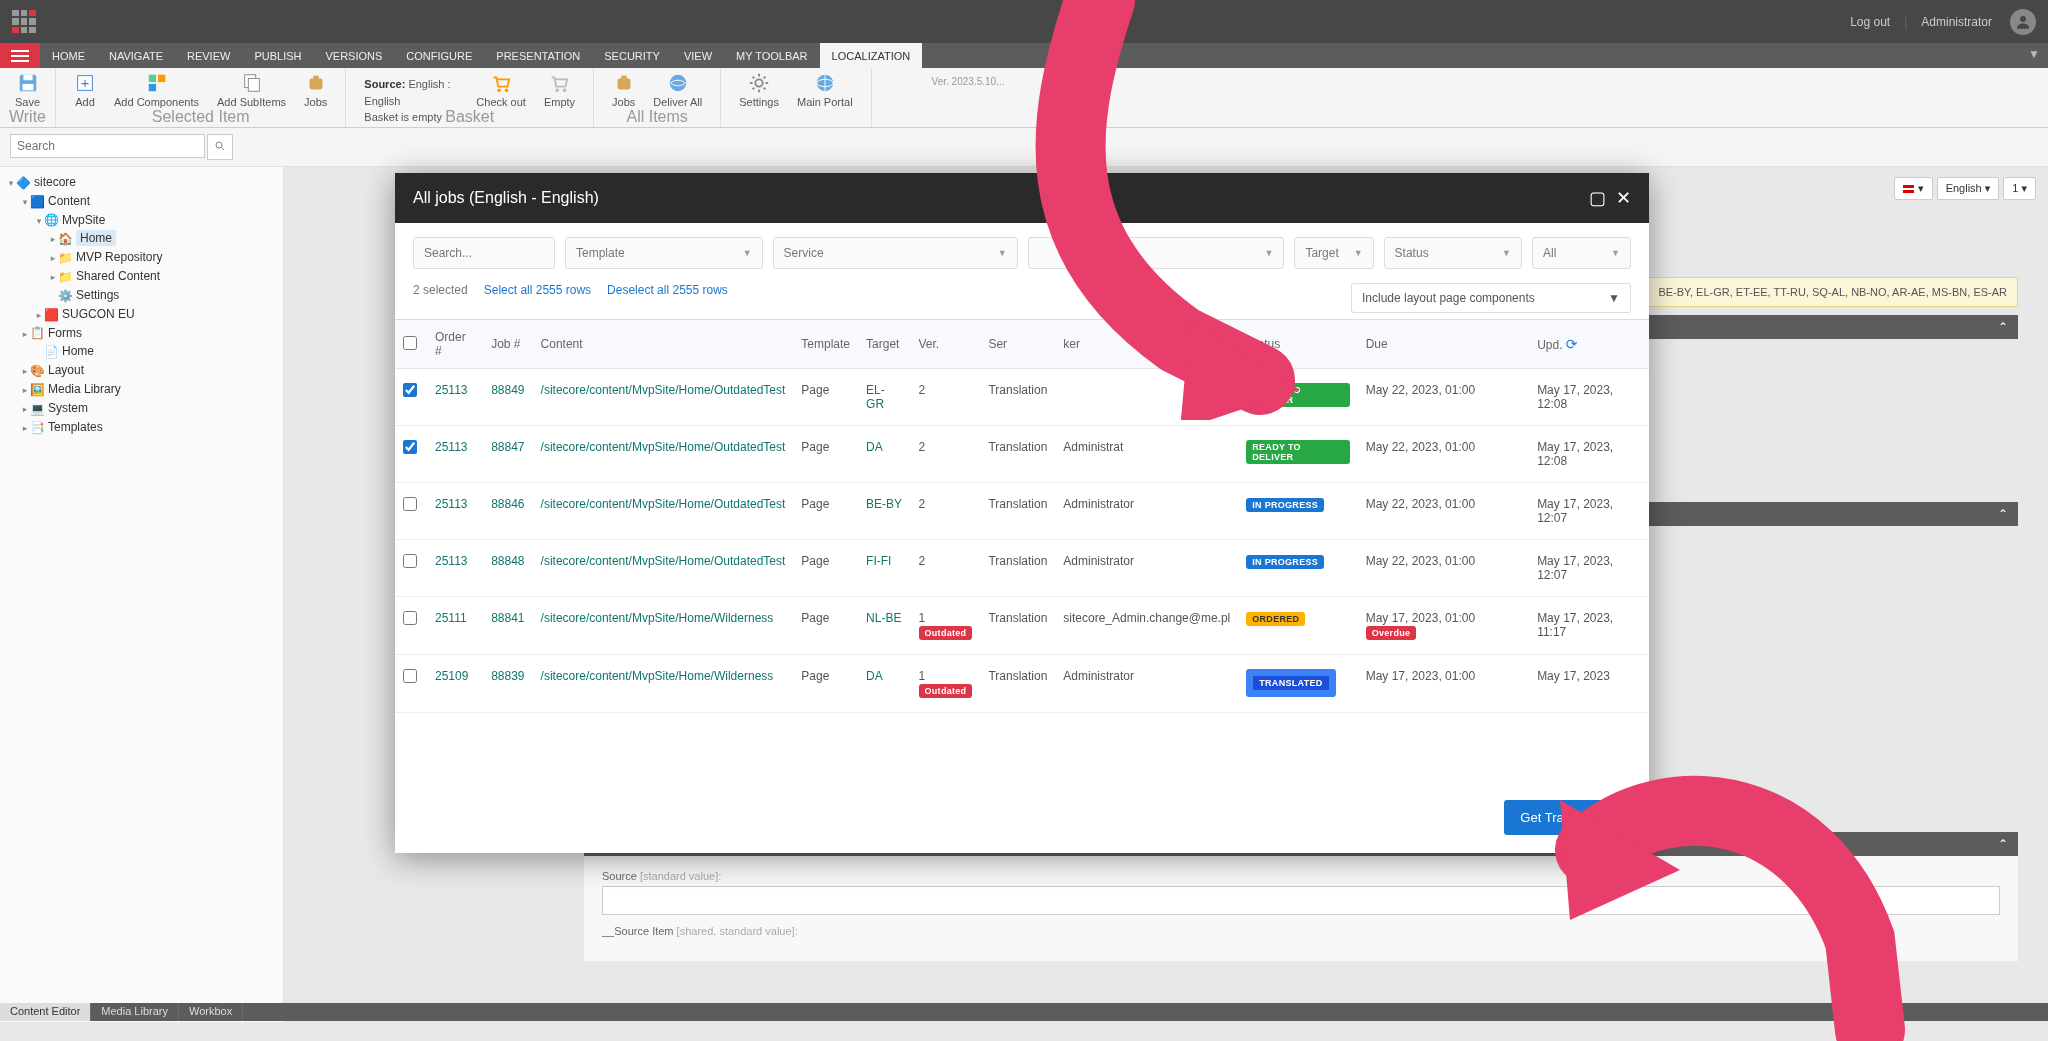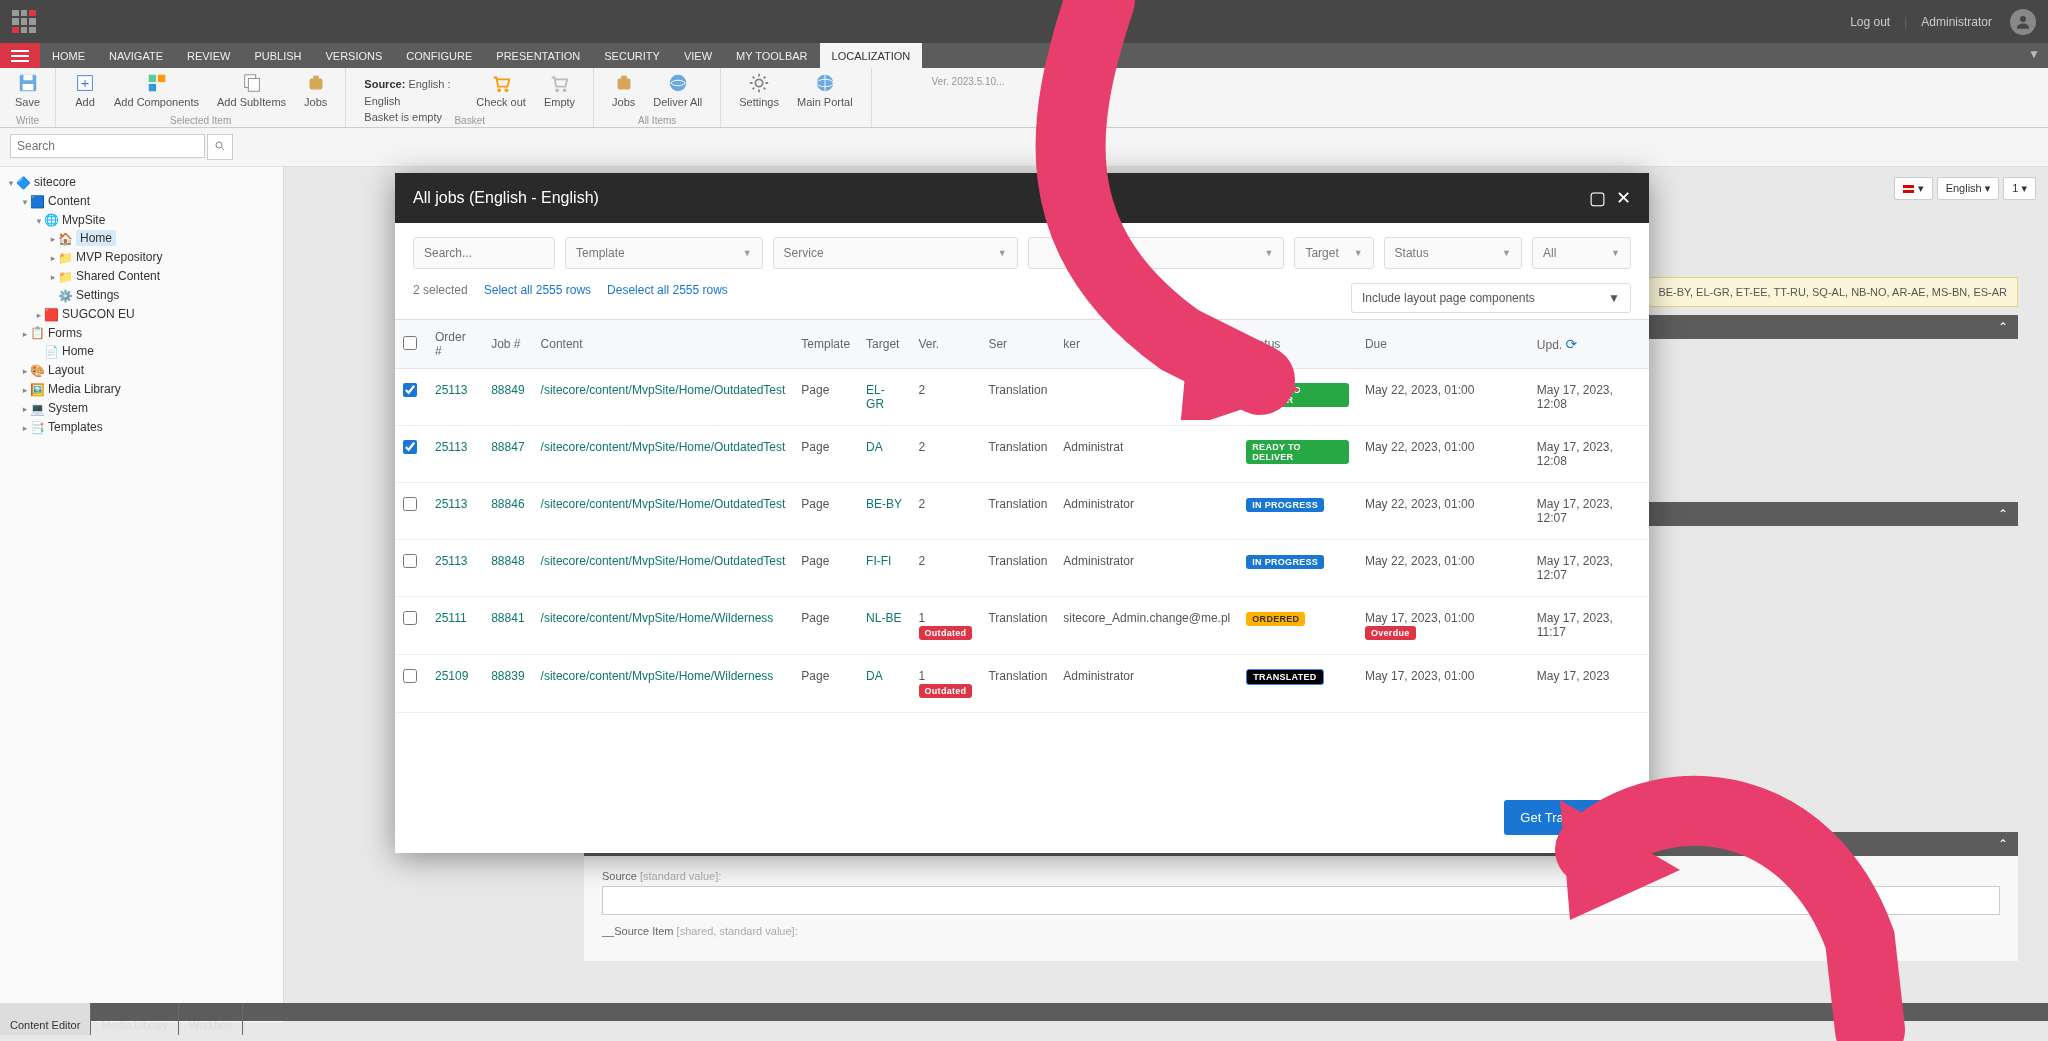--- a/index.html
+++ b/index.html
@@ -16,21 +16,21 @@
 
 .tabrow { background: #5c5c5c; height: 25px; display: flex; align-items: stretch; position: relative; }
 .hamburger { width: 40px; background: #dc3545; display: flex; align-items: center; justify-content: center; flex-direction: column; gap: 3px; }
 .hamburger span { width: 18px; height: 2px; background: #fff; }
 .tabrow .tab { padding: 0 12px; font-size: 11px; color: #eee; display: flex; align-items: center; cursor: pointer; }
 .tabrow .tab.active { background: #f5f5f5; color: #333; }
 .tabrow .chev { position:absolute; right:8px; top:4px; color:#bbb; font-size:12px;}
 
 .ribbon { background: #f5f5f5; border-bottom: 1px solid #ccc; height: 60px; display: flex; align-items: stretch; }
 .rgroup { border-right: 1px solid #ddd; padding: 2px 10px 0; display: flex; flex-direction: column; align-items: center; position: relative; }
-.rgroup .hdr { position: absolute; bottom: 1px; left: 0; right: 0; text-align: center; font-size: 10px; color: #999; }
+.rgroup .hdr { position: absolute; bottom: 1px; left: 0; right: 0; text-align: center; font-size: 16px; color: #999; }
 .rbtn { display: flex; flex-direction: column; align-items: center; justify-content: center; gap: 2px; padding: 2px 8px; cursor: pointer; }
 .rbtn .ic { width: 22px; height: 22px; }
 .rbtn .lbl { font-size: 11px; color: #555; white-space: nowrap; }
 .rrow { display: flex; gap: 2px; }
 .source-info { font-size: 11px; color: #555; padding: 6px 8px; line-height: 1.5; width:110px; }
 .source-info b { color: #333; }
 .ver { font-size: 10px; color: #999; padding: 8px 20px 0 60px; text-align: center; }
 
 .searchrow { background: #f5f5f5; padding: 6px 10px; border-bottom: 1px solid #e0e0e0; }
 .searchrow input { width: 195px; padding: 4px 6px; border: 1px solid #ccc; font-size: 12px; }
@@ -51,21 +51,21 @@
 .collapse-bar .chv { font-size: 12px; }
 .advanced-area { position:absolute; left:300px; right:30px; top:665px;}
 .adv-hdr { background:#5c5c5c; color:#fff; padding:5px 10px; font-size:12px; display:flex; justify-content:space-between;}
 .adv-body { background:#f8f8f8; padding:14px 18px; font-size:11px; color:#888;}
 .adv-body .field { margin-bottom:10px;}
 .adv-body .lbl2 {color:#666;}
 .adv-body .sub {color:#aaa;}
 .adv-body input { width:100%; border:1px solid #ccc; padding:6px; margin-top:4px;}
 
 .bottomtabs { position: absolute; left:0; right:0; bottom:20px; height: 18px; background: #5c5c5c; display: flex; align-items: stretch; font-size: 11px; }
-.bottomtabs .btab { padding: 16px 10px; color: #ddd; border-right:1px solid #6a6a6a; cursor: pointer; }
+.bottomtabs .btab { padding: 2px 10px; color: #ddd; border-right:1px solid #6a6a6a; cursor: pointer; }
 .bottomtabs .btab.active { background: #ddd; color: #333; }
 
 .modal { position: absolute; left: 395px; top: 173px; width: 1254px; height: 680px; background: #fff; box-shadow: 0 5px 30px rgba(0,0,0,.4); display: flex; flex-direction: column; z-index: 50; }
 .modal-hdr { background: #2a2a2a; color: #fff; padding: 14px 18px; font-size: 16px; font-weight: 500; display: flex; align-items: center; }
 .modal-hdr .ctrls { margin-left: auto; display: flex; gap: 10px; }
 .modal-hdr .ctrls span { cursor: pointer; font-size: 18px; }
 .filters { padding: 14px 18px; display: flex; gap: 10px; }
 .filters .f { border: 1px solid #ddd; background: #fafafa; padding: 8px 10px; font-size: 12px; color: #777; border-radius: 3px; display: flex; align-items: center; justify-content: space-between; }
 .filters .f .caret2 { margin-left: 6px; color: #999; font-size: 9px; }
 .filters input.f { background: #fafafa; outline:none; }
@@ -73,21 +73,21 @@
 .sel-row { padding: 0 18px 6px; font-size: 12px; color: #777; display: flex; gap: 16px; }
 .sel-row a { color: #1976d2; text-decoration: none; }
 .inc-layout { margin-left: auto; }
 .inc-layout .f { border:1px solid #ddd; padding:7px 10px; border-radius:3px; font-size:12px; color:#555; width:280px; display:flex; justify-content:space-between;}
 .tbl-scroll { flex:1; overflow-y:auto; border-top:1px solid #ddd; margin:0 0 0 0; }
 table.jobs { width: 100%; border-collapse: collapse; font-size: 12px; }
 table.jobs th { text-align: left; padding: 10px 8px; color: #666; background: #f7f9fc; border-bottom: 1px solid #e5e5e5; font-weight: normal; position:sticky; top:0;}
 table.jobs td { padding: 14px 8px; border-bottom: 1px solid #eee; vertical-align: top; color: #555; }
 table.jobs td a, table.jobs .lnk { color: #0f766e; text-decoration: none; }
 .badge { display: inline-block; padding: 2px 6px; border-radius: 3px; font-size: 9px; font-weight: 600; color: #fff; letter-spacing: .3px; }
-.b-ready { background: #28a745; } .b-prog { background: #1976d2; } .b-ord { background: #ffb300; color:#333;} .b-trans { background: #000000; border:1px solid #3b82f6;} .b-out { background:#dc3545;} .b-over{background:#dc3545;}
+.b-ready { background: #28a745; } .b-prog { background: #1976d2; } .b-ord { background: #ffb300; color:#333;} .b-trans { background: #1d4ed8; border:7px solid #3b82f6;} .b-out { background:#dc3545;} .b-over{background:#dc3545;}
 .modal-ftr { padding: 0 18px 18px; display:flex; justify-content:flex-end;}
 .get-btn { background: #1976d2; color: #fff; border: none; padding: 10px 16px; font-size: 13px; border-radius: 3px; cursor: pointer; }
 .refresh{color:#1976d2; font-size:14px;}
 
 .arrow1 { position:absolute; left:1000px; top:0; z-index:60; pointer-events:none;}
 .arrow2 { position:absolute; left:1530px; top:740px; z-index:60; pointer-events:none;}
 input[type=checkbox]{width:14px;height:14px; accent-color:#1976d2;}
 .th-chk{width:32px;}
 </style>
 </head>

